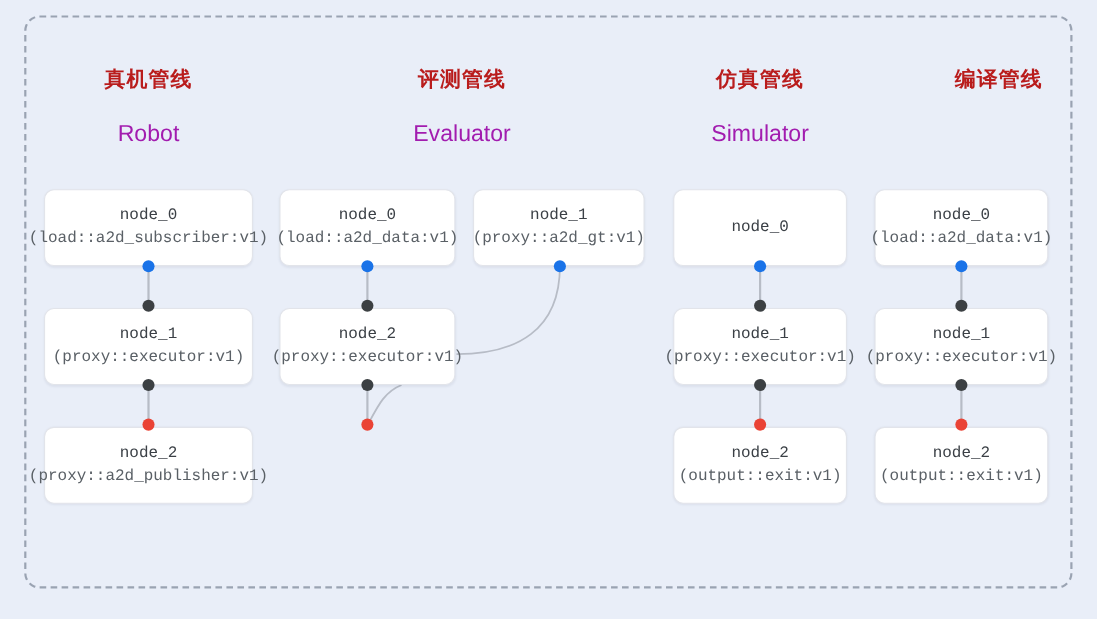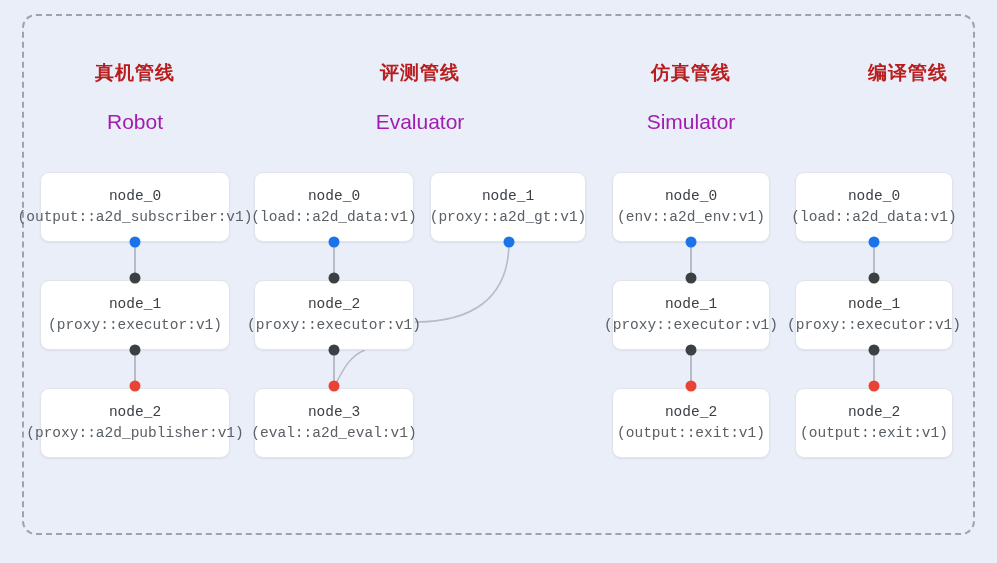--- a/index.html
+++ b/index.html
@@ -145,21 +145,21 @@
     <div class="cn">仿真管线</div>
     <div class="en">Simulator</div>
   </div>
 
   <div class="col-head" style="left:808px; top:60px; width:200px;">
     <div class="cn">编译管线</div>
   </div>
 
   <div class="node" style="left:40px; top:172px; width:190px; height:70px;">
     <div class="nname">node_0</div>
-    <div class="nspec">(output::a2d_subscriber:v1)</div>
+    <div class="nspec">(load::a2d_subscriber:v1)</div>
   </div>
   <div class="link" style="left:135px; top:242px; height:36px;"></div>
   <div class="dot blue" style="left:135px; top:242px;"></div>
   <div class="dot black" style="left:135px; top:278px;"></div>
 
   <div class="node" style="left:40px; top:280px; width:190px; height:70px;">
     <div class="nname">node_1</div>
     <div class="nspec">(proxy::executor:v1)</div>
   </div>
   <div class="link" style="left:135px; top:350px; height:36px;"></div>
@@ -187,28 +187,23 @@
   <div class="dot black" style="left:334px; top:278px;"></div>
 
   <div class="node" style="left:254px; top:280px; width:160px; height:70px;">
     <div class="nname">node_2</div>
     <div class="nspec">(proxy::executor:v1)</div>
   </div>
   <div class="link" style="left:334px; top:350px; height:36px;"></div>
   <div class="dot black" style="left:334px; top:350px;"></div>
   <div class="dot red" style="left:334px; top:386px;"></div>
 
-  <div class="node" style="left:254px; top:388px; width:160px; height:70px;">
-    <div class="nname">node_3</div>
-    <div class="nspec">(eval::a2d_eval:v1)</div>
-  </div>
 
   <div class="node" style="left:612px; top:172px; width:158px; height:70px;">
     <div class="nname">node_0</div>
-    <div class="nspec">(env::a2d_env:v1)</div>
   </div>
   <div class="link" style="left:691px; top:242px; height:36px;"></div>
   <div class="dot blue" style="left:691px; top:242px;"></div>
   <div class="dot black" style="left:691px; top:278px;"></div>
 
   <div class="node" style="left:612px; top:280px; width:158px; height:70px;">
     <div class="nname">node_1</div>
     <div class="nspec">(proxy::executor:v1)</div>
   </div>
   <div class="link" style="left:691px; top:350px; height:36px;"></div>

